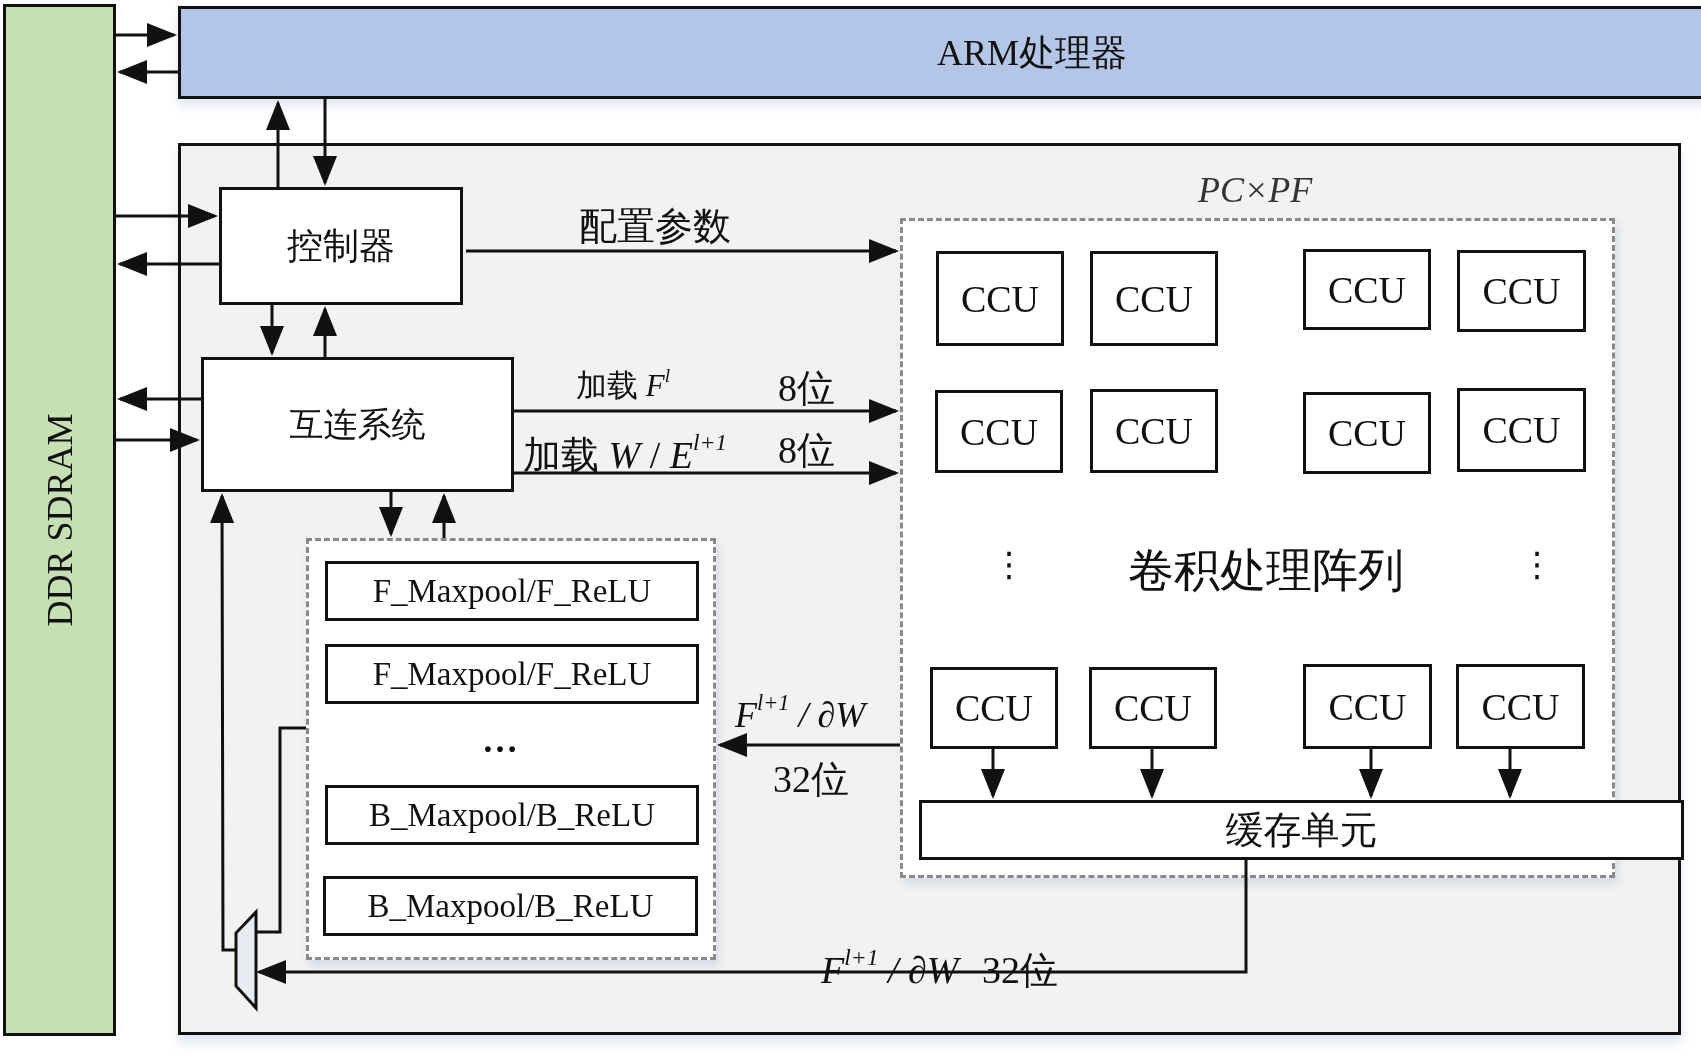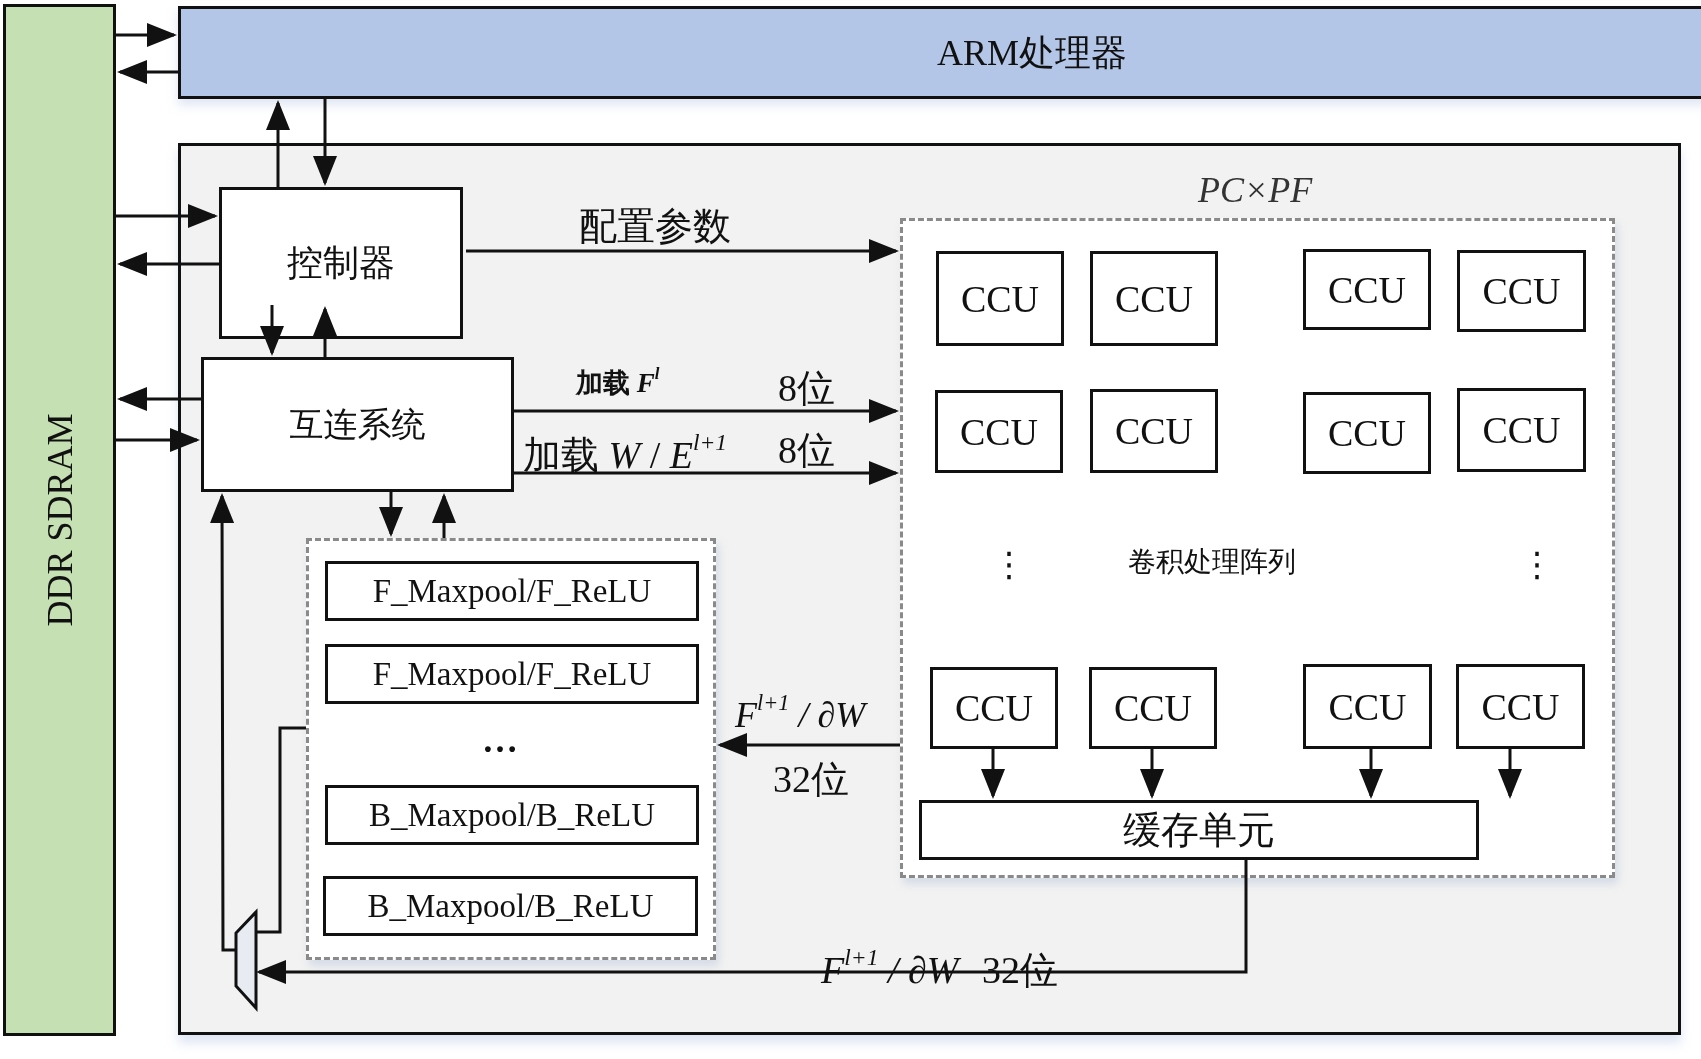--- a/index.html
+++ b/index.html
@@ -17,21 +17,21 @@
 <div class="box" style="left:3px;top:4px;width:113px;height:1032px;background:#c5e0b3;">
   <span class="lbl" style="transform:rotate(-90deg);font-size:36px;">DDR SDRAM</span>
 </div>
 
 <div class="box" style="left:178px;top:6px;width:1684px;height:93px;background:#b4c6e7;box-shadow:0 6px 10px rgba(160,180,220,0.35);padding-left:24px;">
   <span class="lbl" style="font-size:36px;">ARM处理器</span>
 </div>
 
 <div class="box" style="left:178px;top:143px;width:1503px;height:892px;background:#f2f2f2;box-shadow:0 8px 10px rgba(160,180,220,0.35);"></div>
 
-<div class="box" style="left:219px;top:187px;width:244px;height:152px;">
+<div class="box" style="left:219px;top:187px;width:244px;height:118px;">
   <span class="lbl" style="font-size:36px;">控制器</span>
 </div>
 
 <div class="box" style="left:201px;top:357px;width:313px;height:135px;">
   <span class="lbl" style="font-size:34px;">互连系统</span>
 </div>
 
 <div class="dash" style="left:306px;top:538px;width:410px;height:422px;"></div>
 <div class="box" style="left:325px;top:561px;width:374px;height:60px;">
     <span class="lbl" style="font-size:33px;">F_Maxpool/F_ReLU</span>
@@ -70,37 +70,37 @@
     <span class="lbl" style="font-size:38px;">CCU</span>
   </div>
 <div class="box" style="left:1303px;top:392px;width:128px;height:82px;">
     <span class="lbl" style="font-size:38px;">CCU</span>
   </div>
 <div class="box" style="left:1457px;top:388px;width:129px;height:84px;">
     <span class="lbl" style="font-size:38px;">CCU</span>
   </div>
 
 <span class="lbl" style="left:992px;top:548px;font-size:34px;">⋮</span>
-<span class="lbl" style="left:1128px;top:548px;font-size:28px;">卷积处理阵列</span>
+<span class="lbl" style="left:1128px;top:548px;font-size:46px;">卷积处理阵列</span>
 <span class="lbl" style="left:1520px;top:548px;font-size:34px;">⋮</span>
 
 <div class="box" style="left:930px;top:667px;width:128px;height:82px;">
     <span class="lbl" style="font-size:38px;">CCU</span>
   </div>
 <div class="box" style="left:1089px;top:667px;width:128px;height:82px;">
     <span class="lbl" style="font-size:38px;">CCU</span>
   </div>
 <div class="box" style="left:1303px;top:664px;width:129px;height:85px;">
     <span class="lbl" style="font-size:38px;">CCU</span>
   </div>
 <div class="box" style="left:1456px;top:664px;width:129px;height:85px;">
     <span class="lbl" style="font-size:38px;">CCU</span>
   </div>
 
-<div class="box" style="left:919px;top:800px;width:560px;height:60px;font-family:Liberation Serif, serif;">
+<div class="box" style="left:919px;top:800px;width:765px;height:60px;font-family:Liberation Serif, serif;">
   <span class="lbl" style="font-size:38px;">缓存单元</span>
 </div>
 
 <svg class="wires" width="1701" height="1059">
   <defs>
     <marker id="ah" markerWidth="10" markerHeight="8" refX="9" refY="4" orient="auto" markerUnits="strokeWidth">
       <path d="M0,0 L10,4 L0,8 z" fill="#111"></path>
     </marker>
   </defs>
   <g stroke="#111" stroke-width="3" fill="none">
@@ -140,21 +140,21 @@
     <polyline points="306,728 280,728 280,932 256,932"></polyline>
 
     <polyline points="236,950 223,950 222,496" marker-end="url(#ah)"></polyline>
   </g>
 
   <polygon points="256,912 256,1008 236,986 236,933" fill="#e8ecf2" stroke="#111" stroke-width="3"></polygon>
 </svg>
 
 <span class="lbl" style="left:568px;top:207px;font-size:38px;margin-left:11px;">配置参数</span>
 
-<span class="lbl" style="left:576px;top:366px;font-size:27px;font-weight:bold;">
+<span class="lbl" style="left:576px;top:366px;font-size:31px;">
   <span>加载</span>
   <span class="it">F</span><sup>l</sup>
 </span>
 <span class="lbl" style="left:778px;top:369px;font-size:38px;">8位</span>
 
 <span class="lbl" style="left:523px;top:431px;font-size:38px;">
   <span>加载</span>
   <span class="it">W</span><span> / </span><span class="it">E</span><sup>l+1</sup>
 </span>
 <span class="lbl" style="left:778px;top:431px;font-size:38px;">8位</span>

